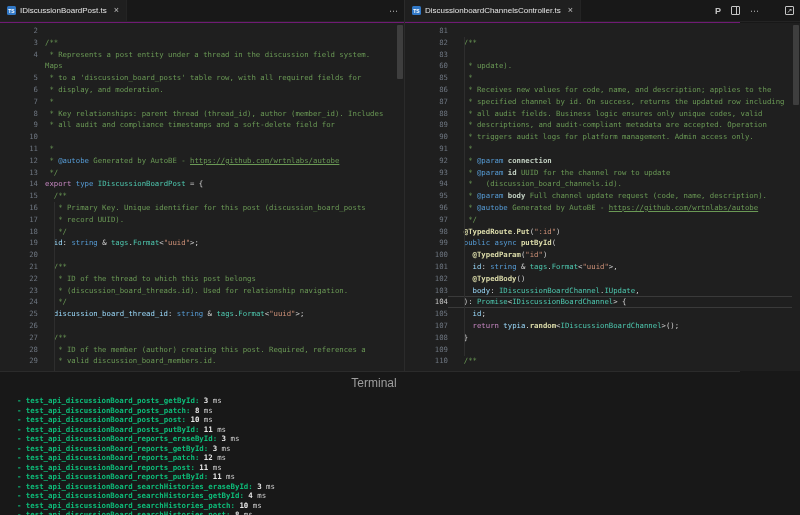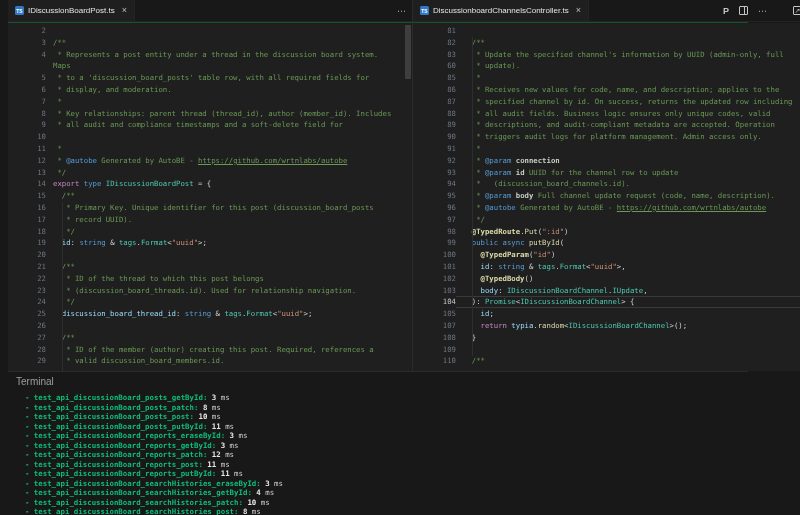--- a/index.html
+++ b/index.html
@@ -1,18 +1,18 @@
 <!DOCTYPE html>
 <html><head>
 <meta charset="utf-8">
 <style>
   * { margin:0; padding:0; box-sizing:border-box; }
   html,body { width:800px; height:515px; overflow:hidden; background:#181818;
     font-family:"Liberation Sans", sans-serif; }
-  .screen { position:relative; width:740px; height:515px; background:#14532d;margin-left:8px; }
+  .screen { position:relative; width:740px; height:515px; background:#701a75; }
 
   
   .group { position:absolute; top:0; bottom:144px; }
   .group.left  { left:0;   width:404px; }
   .group.right { left:405px; width:395px; }
   .divider { position:absolute; left:404px; top:0; width:1px; height:371px; background:#2b2b2b; }
 
   .tabbar { position:absolute; left:0; right:0; top:0; height:22px; background:#181818;
     border-bottom:1px solid #242424; display:flex; align-items:stretch; }
   .tab { display:flex; align-items:center; gap:4px; padding:0 7px 0 7px; background:#1f1f1f;
@@ -41,32 +41,32 @@
   .row.active .codewrap { box-shadow: inset 0 1px 0 rgba(255,255,255,.12), inset 0 -1px 0 rgba(255,255,255,.12); }
 
   .tk-c   { color:#6a9955; }
   .tk-tag { color:#569cd6; }
   .tk-pn  { color:#c3d1c3; font-weight:bold; }
   .tk-lnk { color:#6a9955; text-decoration:underline; }
   .tk-kw  { color:#569cd6; }
   .tk-ctl { color:#c586c0; }
   .tk-typ { color:#4ec9b0; }
   .tk-str { color:#ce9178; }
-  .tk-fn  { color:#dcdcaa; }
+  .tk-fn  { color:#dcdcaa;font-weight:bold; }
   .tk-var { color:#9cdcfe; }
   .tk-pun { color:#d4d4d4; }
   .tk-dec { color:#dcdcaa; font-weight:bold; }
 
   .indent-guide { position:absolute; width:1px; background:#2e2e2e; }
   .scroll-slider { position:absolute; background:rgba(121,121,121,.35); border-radius:1px; }
 
   
   .panel { position:absolute; left:0; right:0; bottom:0; height:144px; background:#181818;
     border-top:1px solid #2b2b2b; padding:4px 0 0 8px; }
-  .panel-title { font-size:10px; color:#9d9d9d; margin-bottom:6px; }
+  .panel-title { font-size:12px; color:#9d9d9d; margin-bottom:6px;text-align:center; }
   .tline { font-family:"DejaVu Sans Mono", monospace; font-size:7.4px; line-height:9.5px; white-space:pre; }
   .tname { color:#0dbc79; font-weight:bold; }
   .tnum { color:#e8e8e8; font-weight:bold; }
   .tms  { color:#cfcfcf; }
 </style>
 </head>
 <body>
 
 <div class="screen">
 
@@ -78,21 +78,21 @@
         <span class="tab-close">×</span>
       </div>
       <div class="toolbar">
         <span class="tb-ic">⋯</span>
       </div>
     </div>
     <div class="editor" id="left-editor">
       <div class="indent-guide" style="left:54px; top:179px; bottom:0;"></div>
     <div class="row"><span class="ln">2</span><span class="codewrap"></span></div>
         <div class="row"><span class="ln">3</span><span class="codewrap"><span class="tk-c">/**</span></span></div>
-        <div class="row"><span class="ln">4</span><span class="codewrap"><span class="tk-c"> * Represents a post entity under a thread in the discussion board system.</span></span></div>
+        <div class="row"><span class="ln">4</span><span class="codewrap"><span class="tk-c"> * Represents a post entity under a thread in the discussion field system.</span></span></div>
         <div class="row"><span class="ln"></span><span class="codewrap"><span class="tk-c">Maps</span></span></div>
         <div class="row"><span class="ln">5</span><span class="codewrap"><span class="tk-c"> * to a 'discussion_board_posts' table row, with all required fields for</span></span></div>
         <div class="row"><span class="ln">6</span><span class="codewrap"><span class="tk-c"> * display, and moderation.</span></span></div>
         <div class="row"><span class="ln">7</span><span class="codewrap"><span class="tk-c"> *</span></span></div>
         <div class="row"><span class="ln">8</span><span class="codewrap"><span class="tk-c"> * Key relationships: parent thread (thread_id), author (member_id). Includes</span></span></div>
         <div class="row"><span class="ln">9</span><span class="codewrap"><span class="tk-c"> * all audit and compliance timestamps and a soft-delete field for</span></span></div>
         <div class="row"><span class="ln">10</span></div>
         <div class="row"><span class="ln">11</span><span class="codewrap"><span class="tk-c"> *</span></span></div>
         <div class="row"><span class="ln">12</span><span class="codewrap"><span class="tk-c"> * </span><span class="tk-tag">@autobe</span><span class="tk-c"> Generated by AutoBE - </span><span class="tk-lnk">https://github.com/wrtnlabs/autobe</span></span></div>
         <div class="row"><span class="ln">13</span><span class="codewrap"><span class="tk-c"> */</span></span></div>
@@ -130,21 +130,21 @@
         <span class="tb-split"></span>
         <span class="tb-ic">⋯</span>
         <span class="tb-gap"></span>
         <span class="tb-win">↗</span>
       </div>
     </div>
     <div class="editor" id="right-editor">
       <div class="indent-guide" style="left:59px; top:14px; height:319px;"></div>
     <div class="row"><span class="ln">81</span><span class="codewrap"></span></div>
         <div class="row"><span class="ln">82</span><span class="codewrap"><span class="tk-c">  /**</span></span></div>
-        <div class="row"><span class="ln">83</span><span class="codewrap"><span class="tk-c">   * Update the specified channel's information by UUID (admin-only, full</span></span></div>
+        <div class="row"><span class="ln">83</span></div>
         <div class="row"><span class="ln">60</span><span class="codewrap"><span class="tk-c">   * update).</span></span></div>
         <div class="row"><span class="ln">85</span><span class="codewrap"><span class="tk-c">   *</span></span></div>
         <div class="row"><span class="ln">86</span><span class="codewrap"><span class="tk-c">   * Receives new values for code, name, and description; applies to the</span></span></div>
         <div class="row"><span class="ln">87</span><span class="codewrap"><span class="tk-c">   * specified channel by id. On success, returns the updated row including</span></span></div>
         <div class="row"><span class="ln">88</span><span class="codewrap"><span class="tk-c">   * all audit fields. Business logic ensures only unique codes, valid</span></span></div>
         <div class="row"><span class="ln">89</span><span class="codewrap"><span class="tk-c">   * descriptions, and audit-compliant metadata are accepted. Operation</span></span></div>
         <div class="row"><span class="ln">90</span><span class="codewrap"><span class="tk-c">   * triggers audit logs for platform management. Admin access only.</span></span></div>
         <div class="row"><span class="ln">91</span><span class="codewrap"><span class="tk-c">   *</span></span></div>
         <div class="row"><span class="ln">92</span><span class="codewrap"><span class="tk-c">   * </span><span class="tk-tag">@param</span><span class="tk-c"> </span><span class="tk-pn">connection</span></span></div>
         <div class="row"><span class="ln">93</span><span class="codewrap"><span class="tk-c">   * </span><span class="tk-tag">@param</span><span class="tk-c"> </span><span class="tk-pn">id</span><span class="tk-c"> UUID for the channel row to update</span></span></div>

